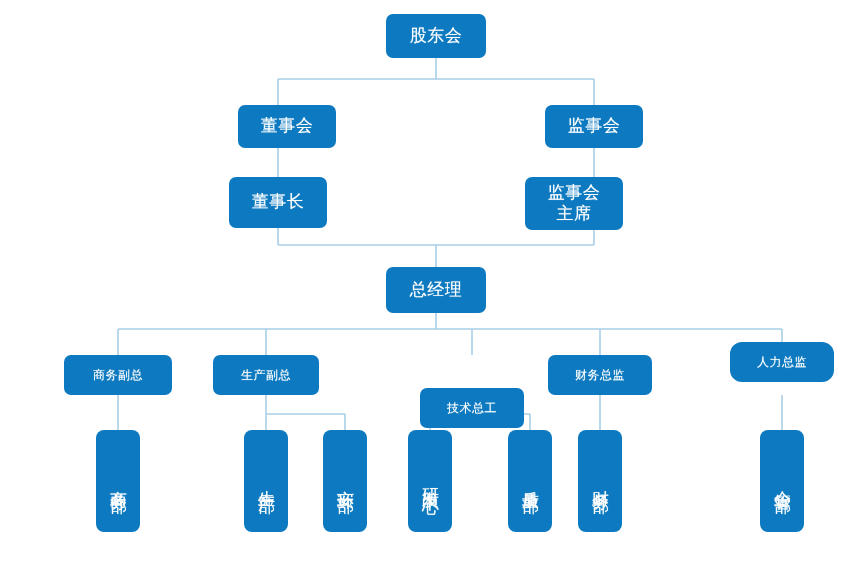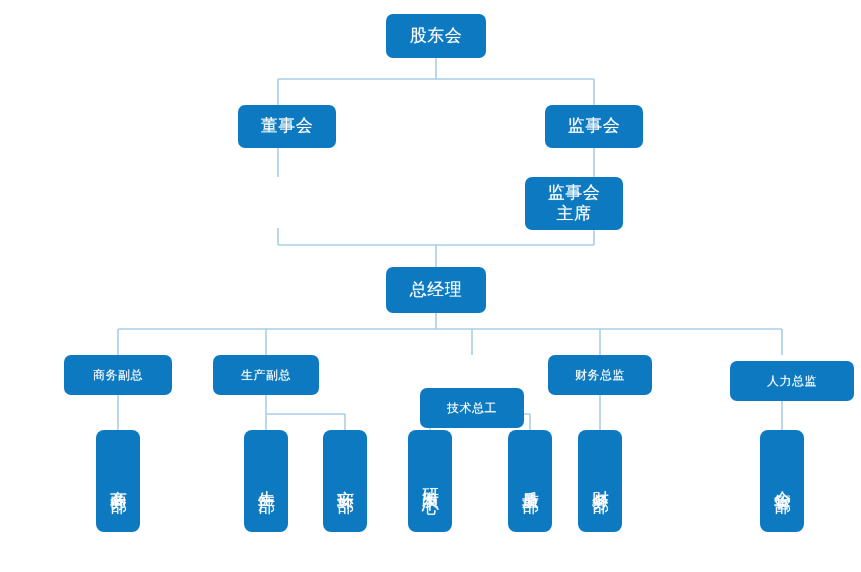--- a/index.html
+++ b/index.html
@@ -111,20 +111,23 @@
     <span>股东会</span>
   </div>
 
   <div class="node h" style="left:229px; top:105px; width:98px; height:43px;margin-left:9px;">
     <span>董事会</span>
   </div>
   <div class="node h" style="left:545px; top:105px; width:98px; height:43px;">
     <span>监事会</span>
   </div>
 
+  <div class="node h" style="left:229px; top:177px; width:98px; height:51px;">
+    <span>董事长</span>
+  </div>
   <div class="node h" style="left:525px; top:177px; width:98px; height:53px; flex-direction:column;">
     <span>监事会</span>
     <span>主席</span>
   </div>
 
   <div class="node h" style="left:386px; top:267px; width:100px; height:46px;">
     <span>总经理</span>
   </div>
 
   <div class="node h2" style="left:64px; top:355px; width:108px; height:40px;">
@@ -132,21 +135,21 @@
   </div>
   <div class="node h2" style="left:213px; top:355px; width:106px; height:40px;">
     <span>生产副总</span>
   </div>
   <div class="node h2" style="left:420px; top:355px; width:104px; height:40px;margin-top:33px;">
     <span>技术总工</span>
   </div>
   <div class="node h2" style="left:548px; top:355px; width:104px; height:40px;">
     <span>财务总监</span>
   </div>
-  <div class="node h2" style="left:730px; top:361px; width:124px; height:40px;">
+  <div class="node h2" style="left:730px; top:342px; width:104px; height:40px;border-radius:12px;">
     <span>人力总监</span>
   </div>
 
   <div class="node v" style="left:96px; top:430px; width:44px; height:102px;">
     <span>商务部</span>
   </div>
   <div class="node v" style="left:244px; top:430px; width:44px; height:102px;">
     <span>生产部</span>
   </div>
   <div class="node v" style="left:323px; top:430px; width:44px; height:102px;">

